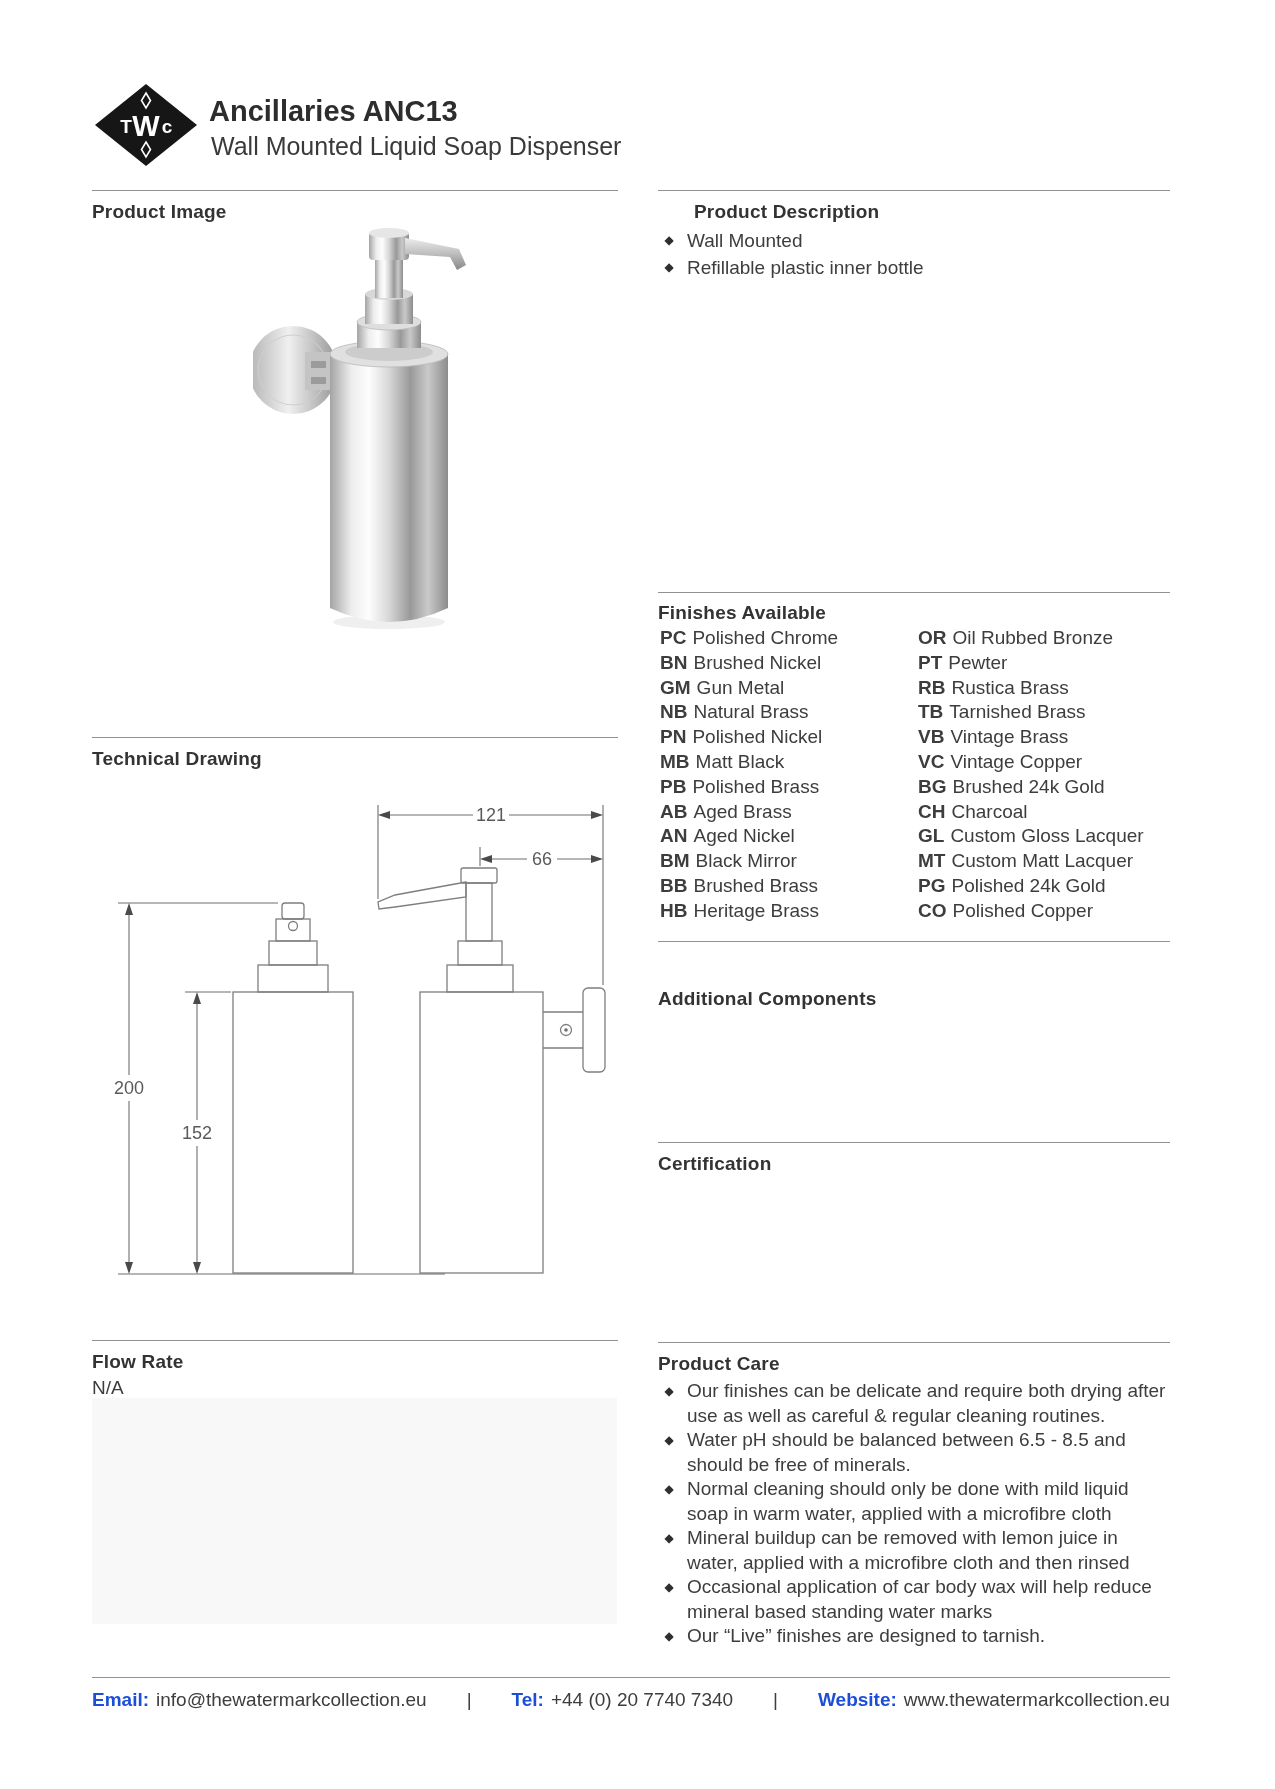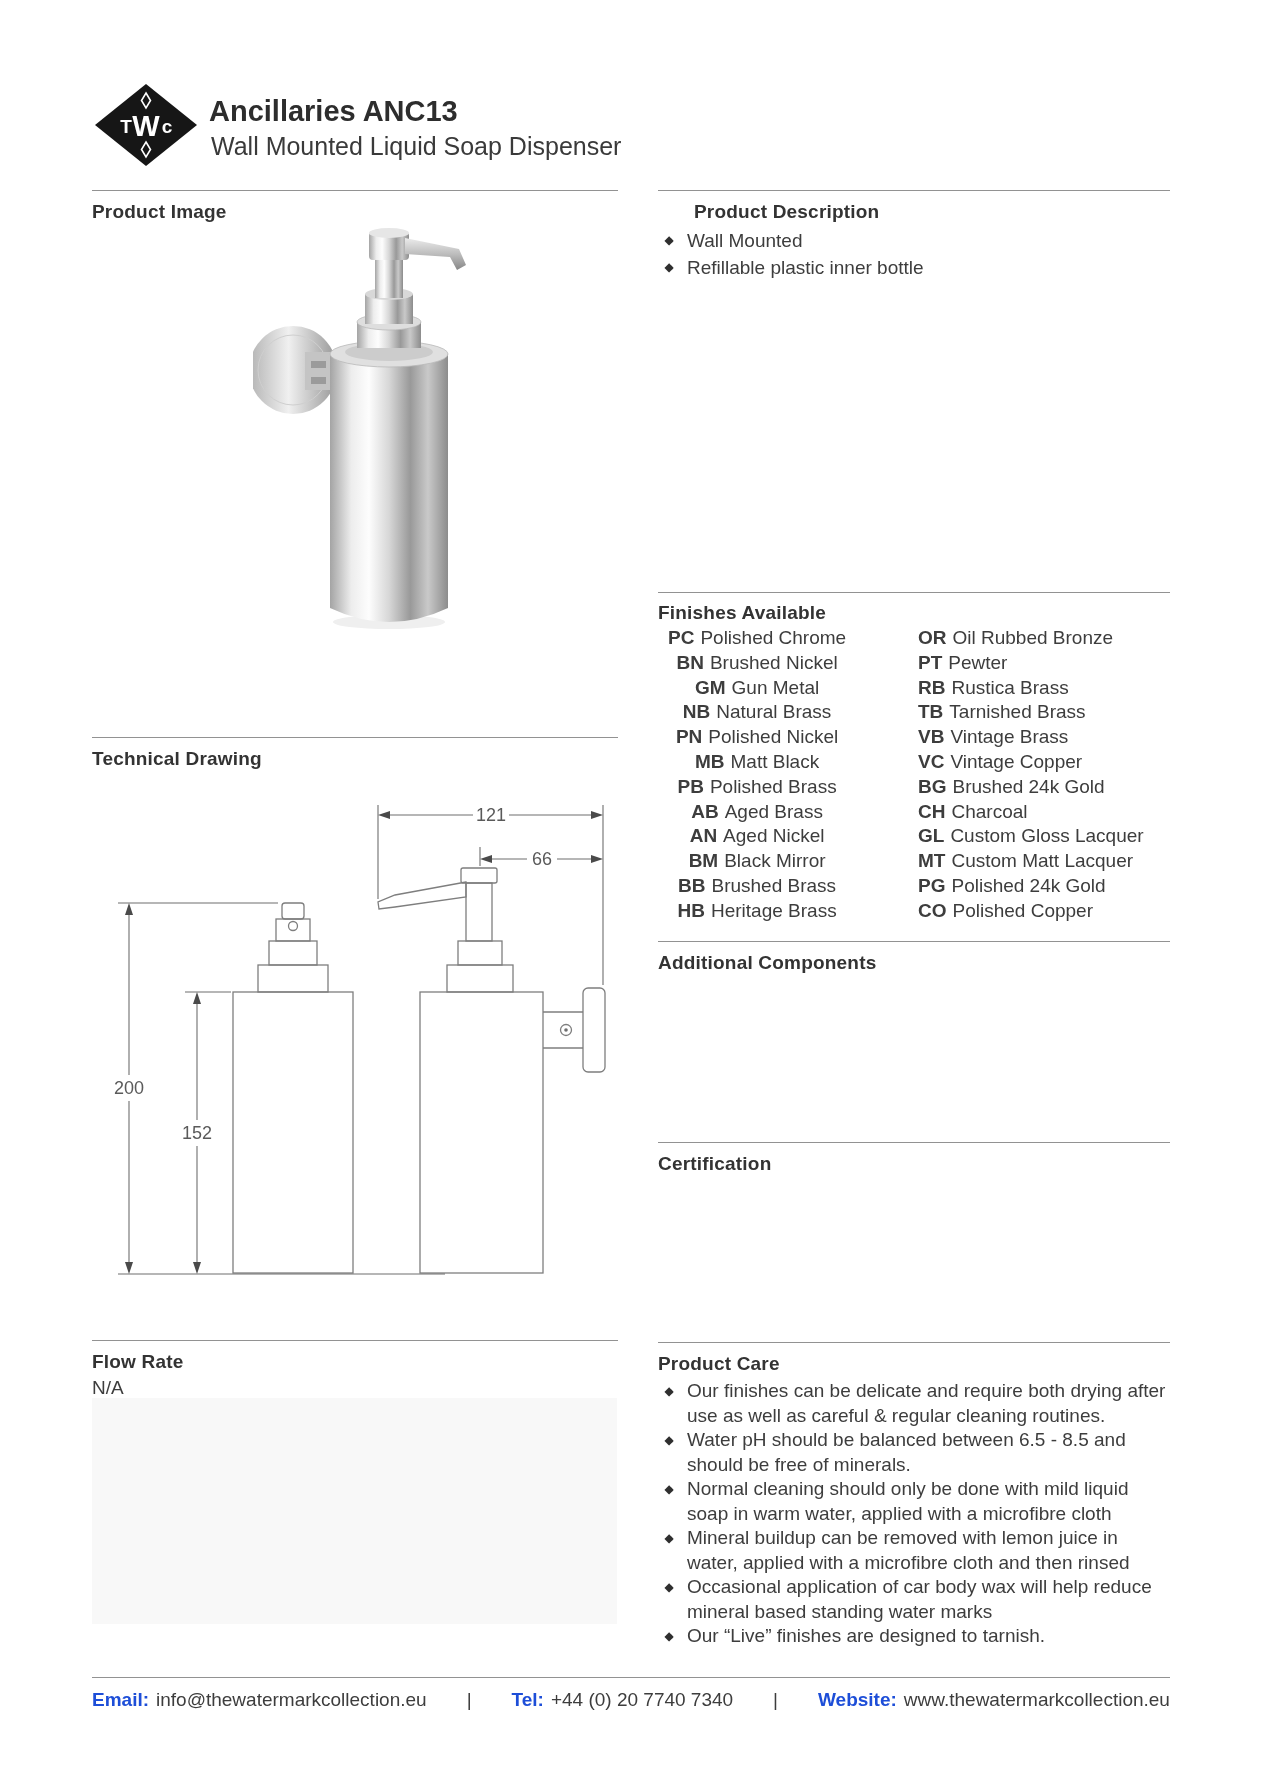--- a/index.html
+++ b/index.html
@@ -166,21 +166,21 @@
       <span class="btext">Wall Mounted</span>
     </div>
     <div class="bitem">
       <span class="bullet">◆</span>
       <span class="btext">Refillable plastic inner bottle</span>
     </div>
   </div>
 
   <div class="heading" style="left:658px;top:602px;">Finishes Available</div>
   <div class="abs" style="left:658px;top:626px;width:512px;height:300px;">
-    <div class="fin-col" style="left:10px;text-align:center;">
+    <div class="fin-col" style="left:2px;">
       <div class="finrow"><span class="fincode">PC</span><span>Polished Chrome</span></div>
       <div class="finrow"><span class="fincode">BN</span><span>Brushed Nickel</span></div>
       <div class="finrow"><span class="fincode">GM</span><span>Gun Metal</span></div>
       <div class="finrow"><span class="fincode">NB</span><span>Natural Brass</span></div>
       <div class="finrow"><span class="fincode">PN</span><span>Polished Nickel</span></div>
       <div class="finrow"><span class="fincode">MB</span><span>Matt Black</span></div>
       <div class="finrow"><span class="fincode">PB</span><span>Polished Brass</span></div>
       <div class="finrow"><span class="fincode">AB</span><span>Aged Brass</span></div>
       <div class="finrow"><span class="fincode">AN</span><span>Aged Nickel</span></div>
       <div class="finrow"><span class="fincode">BM</span><span>Black Mirror</span></div>
@@ -196,21 +196,21 @@
       <div class="finrow"><span class="fincode">VC</span><span>Vintage Copper</span></div>
       <div class="finrow"><span class="fincode">BG</span><span>Brushed 24k Gold</span></div>
       <div class="finrow"><span class="fincode">CH</span><span>Charcoal</span></div>
       <div class="finrow"><span class="fincode">GL</span><span>Custom Gloss Lacquer</span></div>
       <div class="finrow"><span class="fincode">MT</span><span>Custom Matt Lacquer</span></div>
       <div class="finrow"><span class="fincode">PG</span><span>Polished 24k Gold</span></div>
       <div class="finrow"><span class="fincode">CO</span><span>Polished Copper</span></div>
     </div>
   </div>
 
-  <div class="heading" style="left:658px;top:952px;">Additional Components</div>
+  <div class="heading" style="left:658px;top:988px;">Additional Components</div>
 
   <div class="heading" style="left:658px;top:1153px;">Certification</div>
 
   <div class="heading" style="left:658px;top:1353px;">Product Care</div>
   <div class="blist care-list" style="left:658px;top:1379px;width:512px;">
     <div class="bitem">
       <span class="bullet">◆</span>
       <span class="btext">Our finishes can be delicate and require both drying after use as well as careful &amp; regular cleaning routines.</span>
     </div>
     <div class="bitem">

